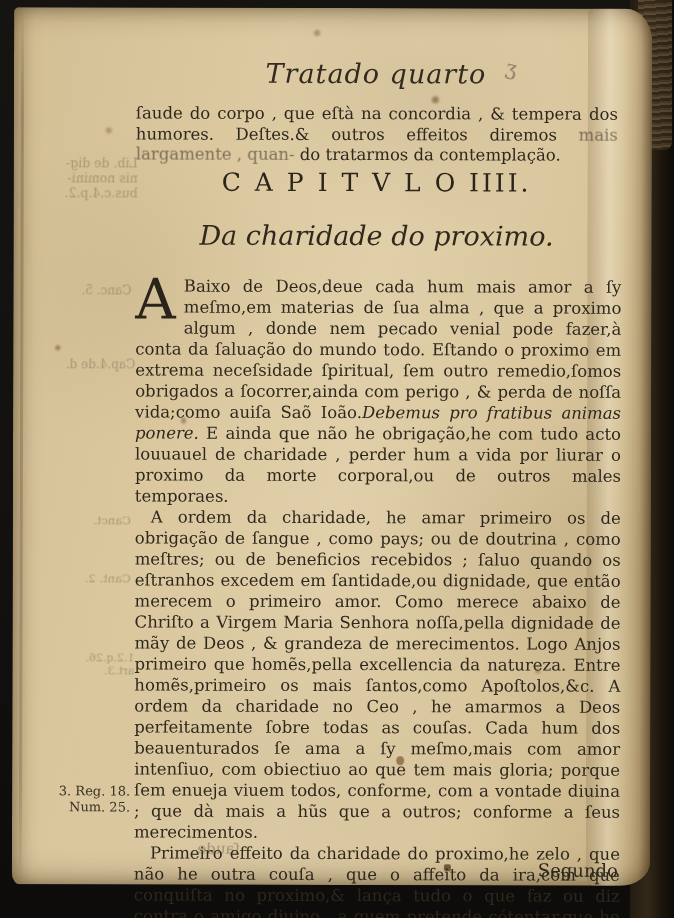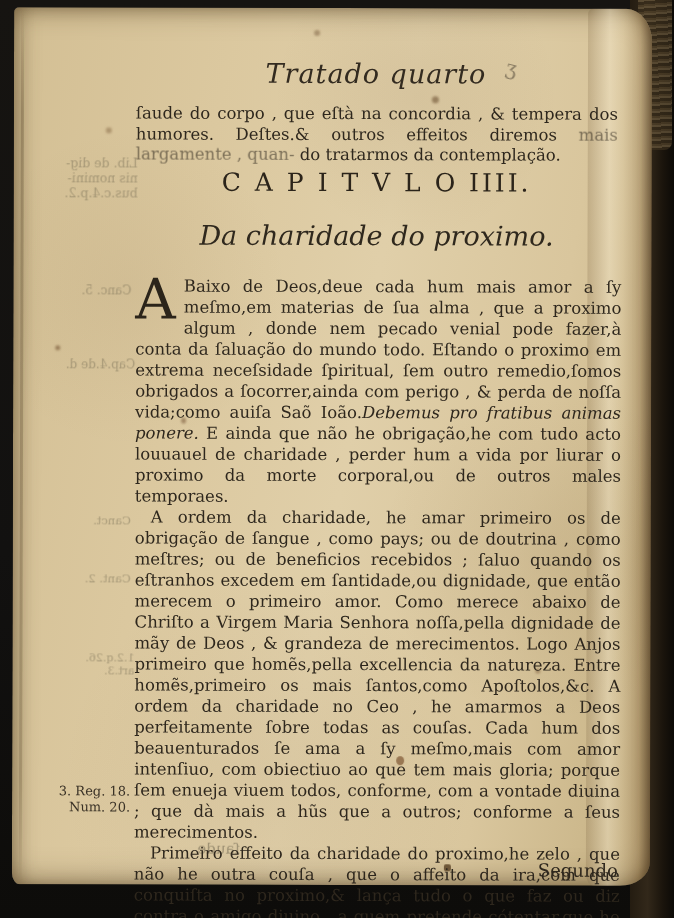--- a/index.html
+++ b/index.html
@@ -131,18 +131,18 @@
     <h2 class="chapter-subtitle">Da charidade do proximo.</h2>
 
     <div class="body-text">
       <p class="para"><span class="dropcap">A</span><span>Baixo de Deos,deue cada hum mais amor a ſy meſmo,em materias de ſua alma , que a proximo algum , donde nem pecado venial pode fazer,à conta da ſaluação do mundo todo. Eſtando o proximo em extrema neceſsidade ſpiritual, ſem outro remedio,ſomos obrigados a ſocorrer,ainda com perigo , &amp; perda de noſſa vida;como auiſa Saõ Ioão.</span><span class="latin">Debemus pro fratibus animas ponere.</span><span> E ainda que não he obrigação,he com tudo acto louuauel de charidade , perder hum a vida por liurar o proximo da morte corporal,ou de outros males temporaes.</span></p>
       <p class="para indent">A ordem da charidade, he amar primeiro os de obrigação de ſangue , como pays; ou de doutrina , como meſtres; ou de beneficios recebidos ; ſaluo quando os eſtranhos excedem em ſantidade,ou dignidade, que então merecem o primeiro amor. Como merece abaixo de Chriſto a Virgem Maria Senhora noſſa,pella dignidade de mãy de Deos , &amp; grandeza de merecimentos. Logo Anjos primeiro que homẽs,pella excellencia da natureza. Entre homẽs,primeiro os mais ſantos,como Apoſtolos,&amp;c. A ordem da charidade no Ceo , he amarmos a Deos perfeitamente ſobre todas as couſas. Cada hum dos beauenturados ſe ama a ſy meſmo,mais com amor intenſiuo, com obiectiuo ao que tem mais gloria; porque ſem enueja viuem todos, conforme, com a vontade diuina ; que dà mais a hũs que a outros; conforme a ſeus merecimentos.</p>
       <p class="para indent">Primeiro effeito da charidade do proximo,he zelo , que não he outra couſa , que o affeito da ira,com que conquiſta no proximo,&amp; lança tudo o que faz ou diz contra o amigo diuino , a quem pretende cótentar,que he Deos,como fez Elias, Phinees, &amp; outros ſantos . Chamaſe tambem eſte effeito , zelo, quando em nòs pretendemos o meſmo.</p>
     </div>
 
     <div class="margin-note">
       <div>3. Reg. 18.</div>
-      <div>Num. 20.</div>
+      <div>Num. 25.</div>
     </div>
 
     <div class="catchword">Segundo</div>
   </div>
 </div>
 
 </body></html>

